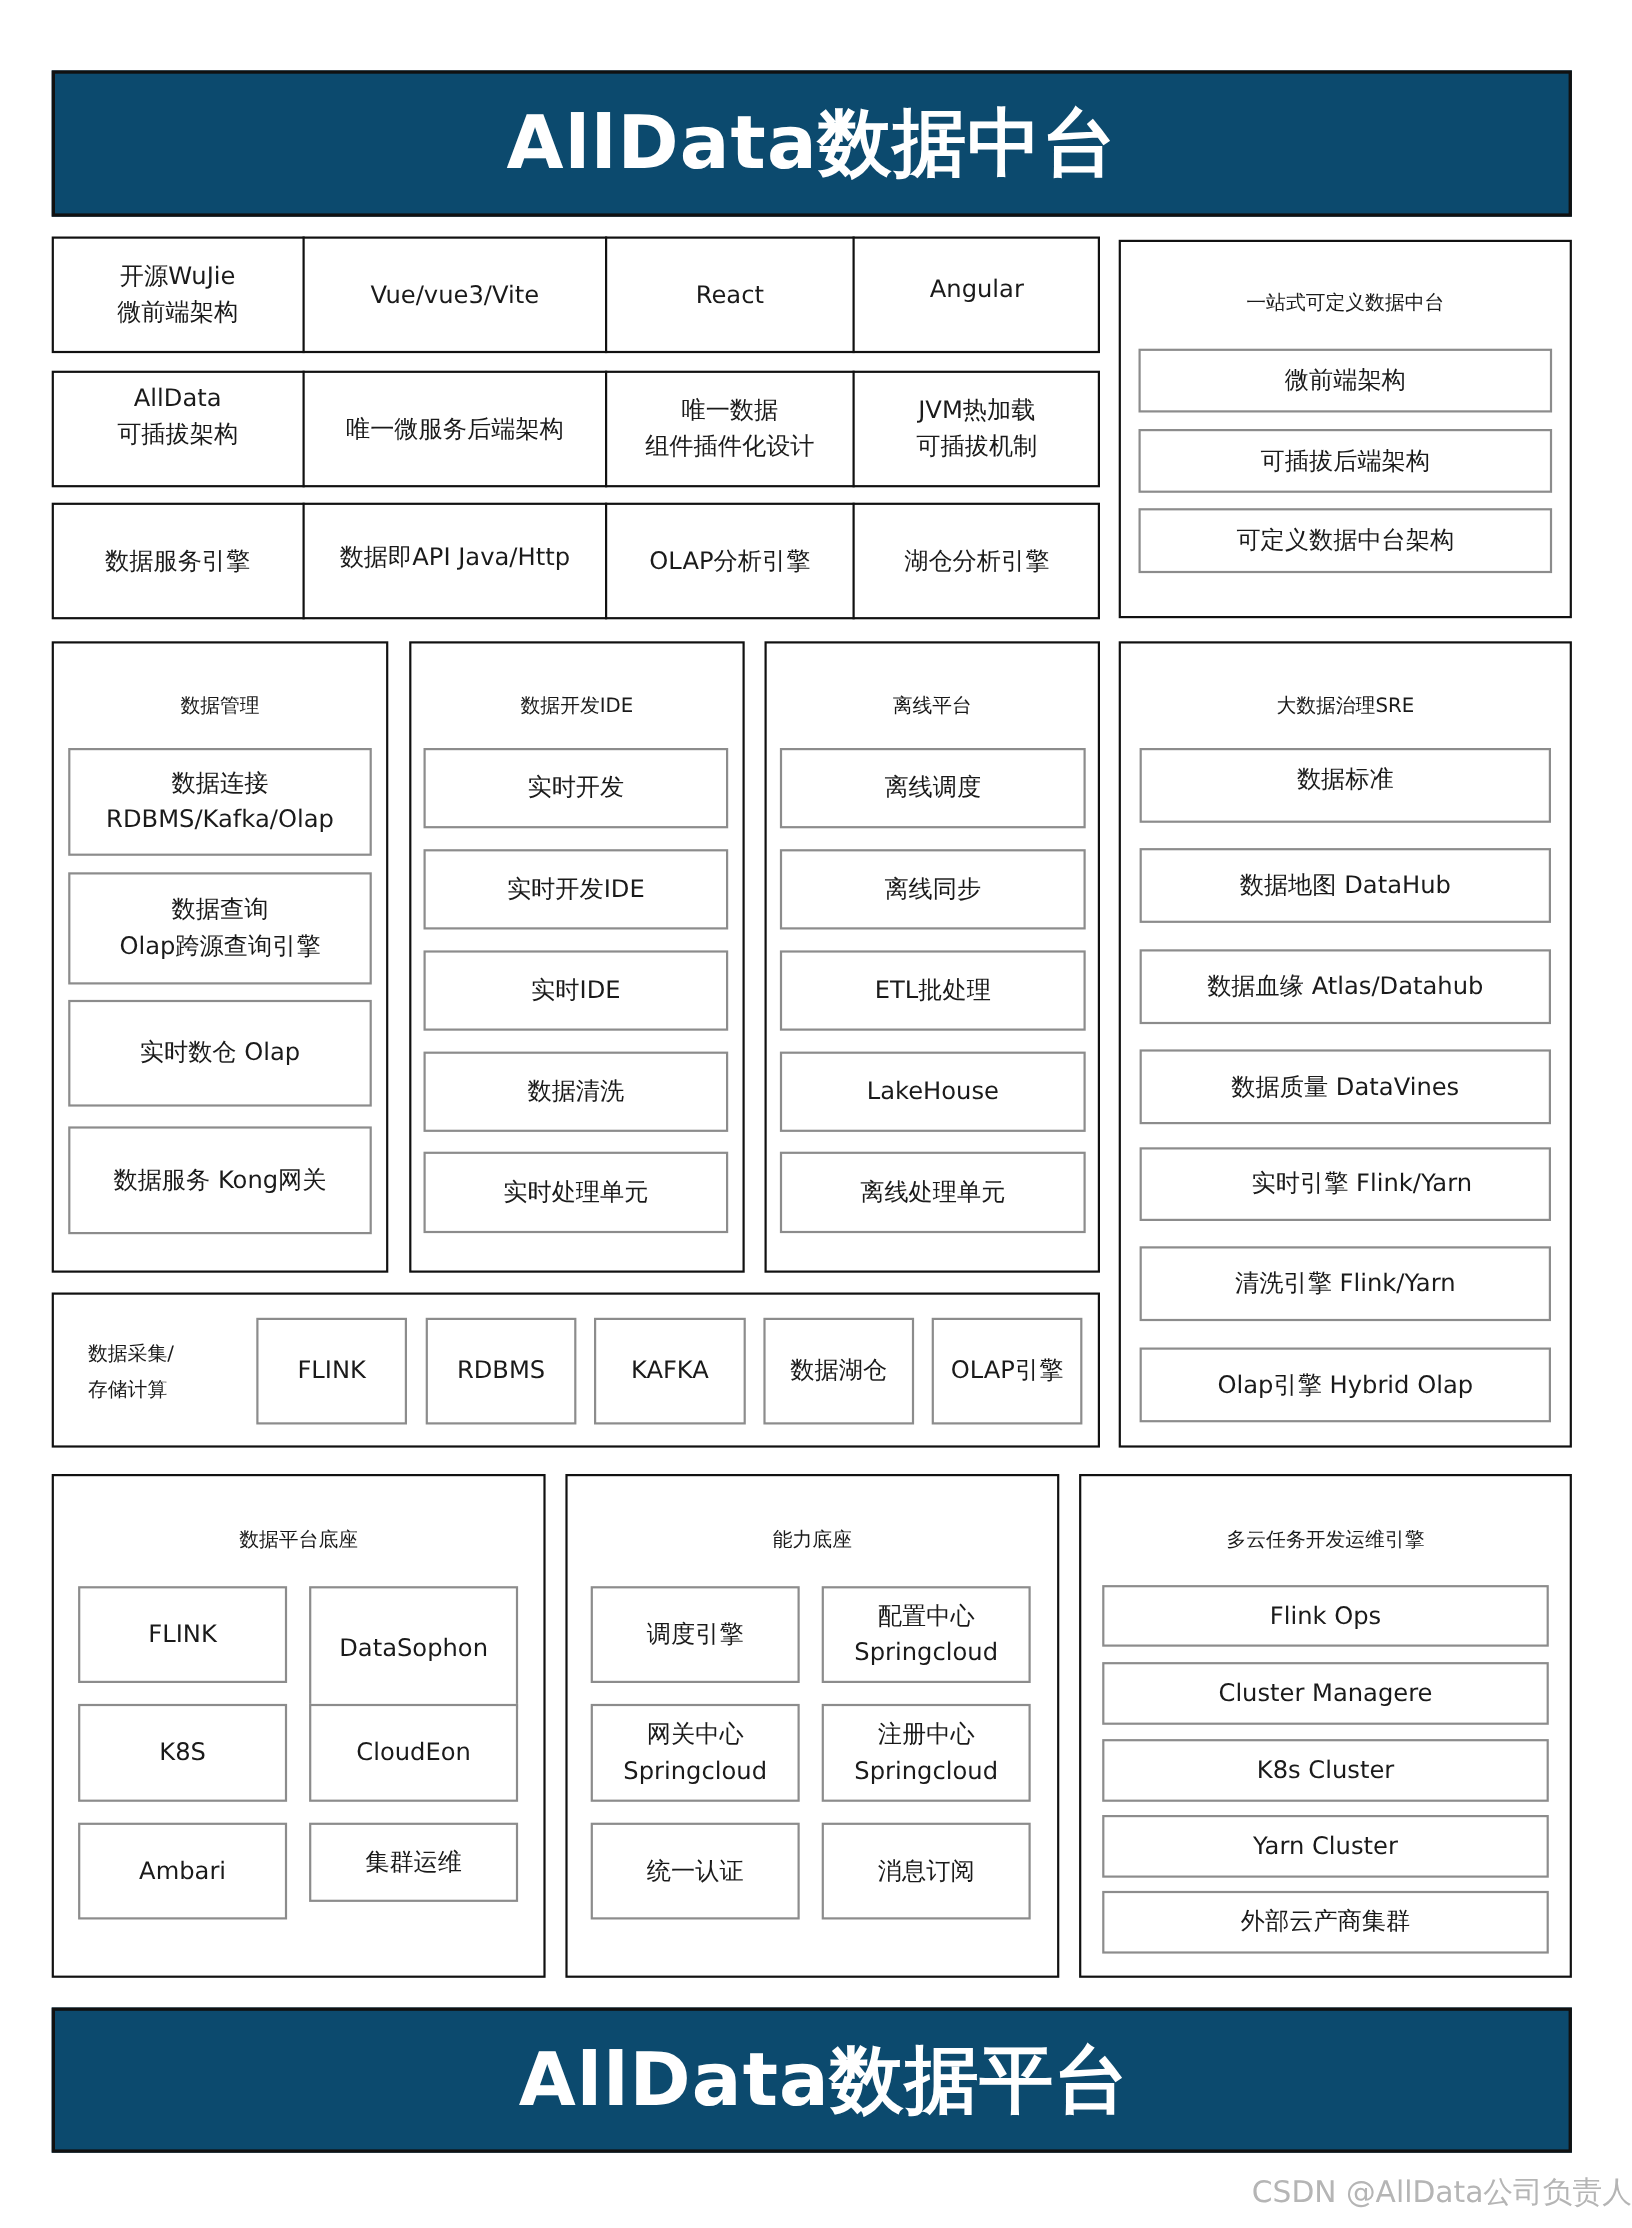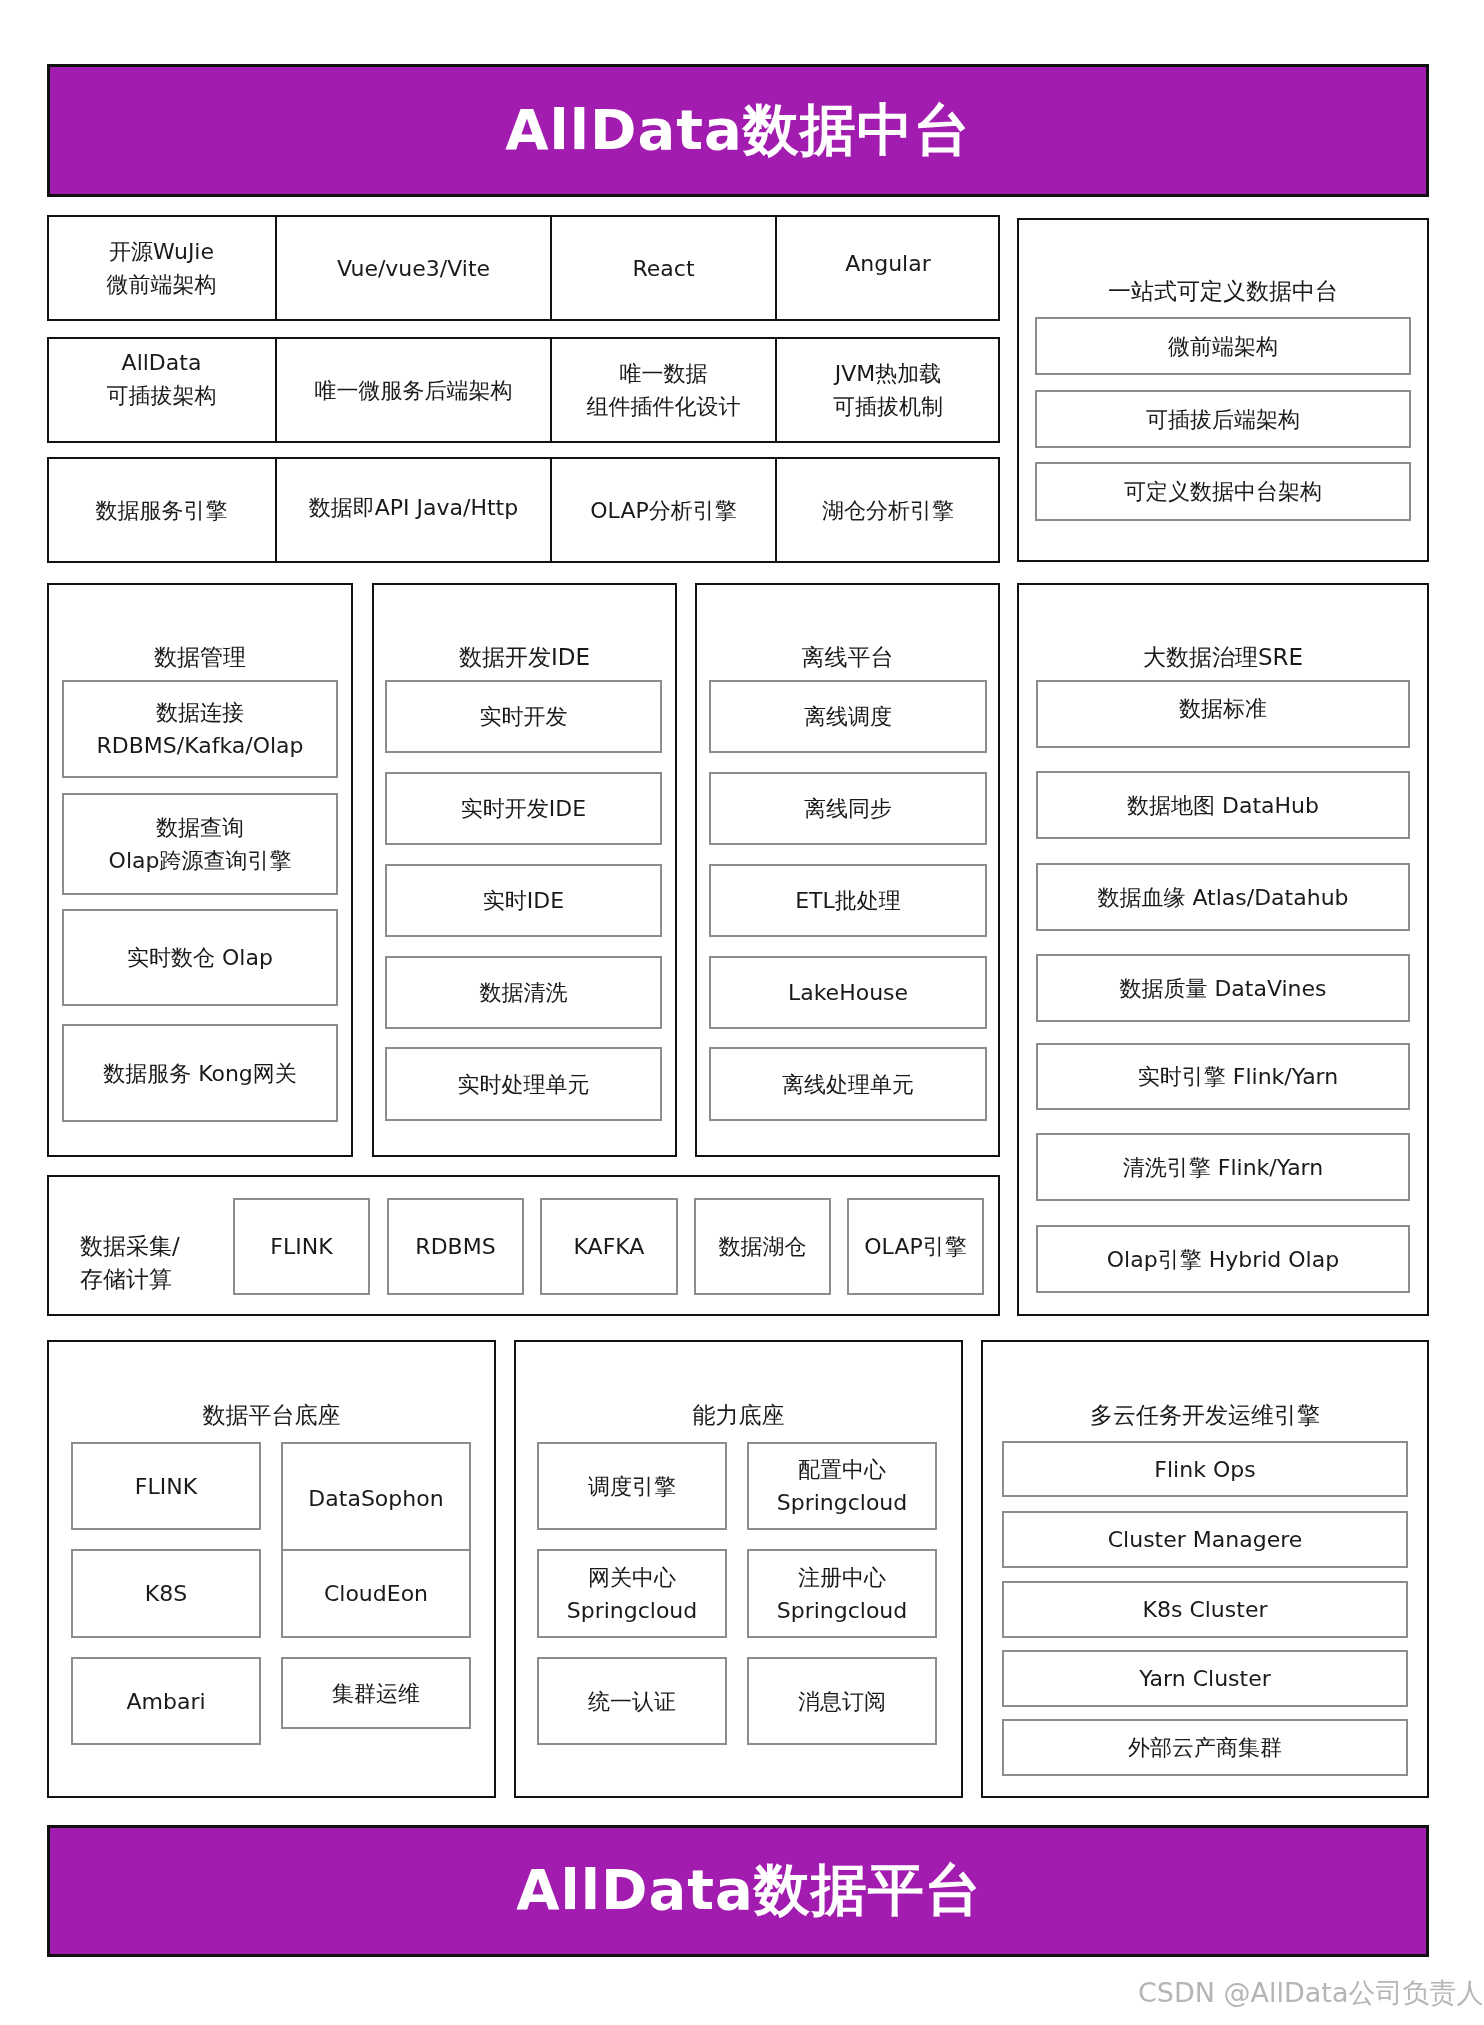--- a/index.html
+++ b/index.html
@@ -1,27 +1,27 @@
 <!DOCTYPE html>
 <html><head>
 <meta charset="utf-8">
 <style>
   html, body { margin:0; padding:0; background:#ffffff; }
   body { width:1484px; height:2025px; position:relative; overflow:hidden;
          font-family:"DejaVu Sans","Liberation Sans",sans-serif; color:#1a1a1a; }
   .abs { position:absolute; box-sizing:border-box; }
-  .banner { background:#a21caf; border:3px solid #111; display:flex; align-items:center; justify-content:center;
-            color:#fff; font-size:56px; font-weight:bold; letter-spacing:1px; }
+  .banner { background:#0c4a6e; border:3px solid #111; display:flex; align-items:center; justify-content:center;
+            color:#fff; font-size:67px; font-weight:bold; letter-spacing:1px; }
   .outer { border:2.5px solid #111; background:#fff; }
   .cell { display:flex; align-items:center; justify-content:center; text-align:center;
           font-size:22px; line-height:33px; white-space:pre-line; }
   .vline { background:#111; width:2px; }
   .inner { border:2.5px solid #8c8c8c; background:#fff; display:flex; align-items:center; justify-content:center;
            text-align:center; font-size:22px; line-height:33px; white-space:pre-line; }
-  .title { display:flex; align-items:center; justify-content:center; text-align:center; font-size:23px; white-space:pre-line; line-height:33px;margin-top:16px; }
+  .title { display:flex; align-items:center; justify-content:center; text-align:center; font-size:18px; white-space:pre-line; line-height:33px; }
   .watermark { color:#b5b5b5; font-size:27px; white-space:nowrap; }
 </style>
 </head>
 <body>
 
 <div class="abs banner" style="left:47px;top:64px;width:1382px;height:133px;">
   <span>AllData数据中台</span>
 </div>
 
 <div class="abs outer" style="left:47px;top:215px;width:953px;height:106px;"></div>

